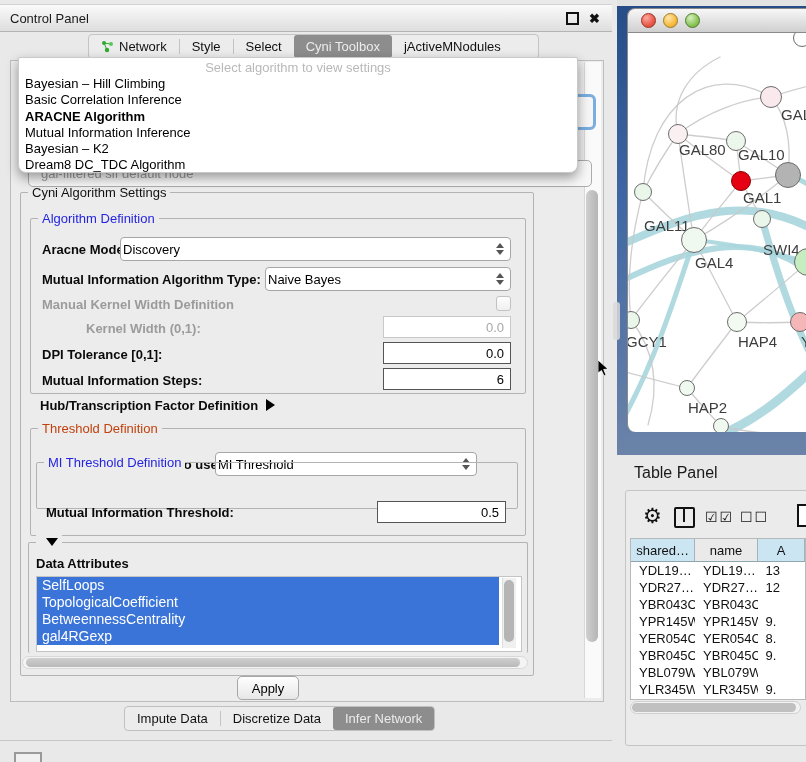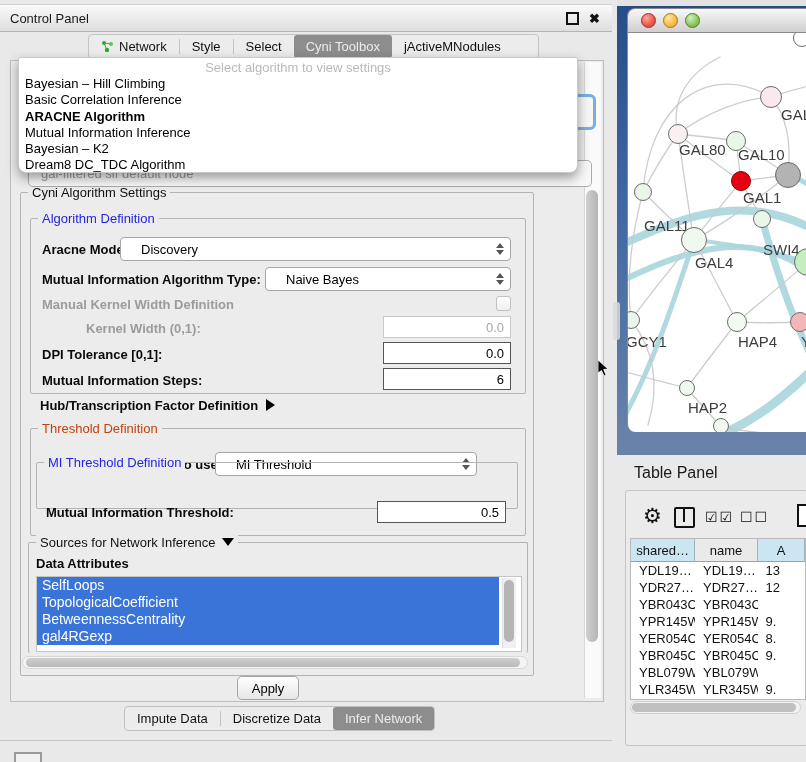--- a/index.html
+++ b/index.html
@@ -31,21 +31,21 @@
   .popup-item.hl{font-weight:bold;}
   
   .gbox{position:absolute;border:1px solid #b3b3b3;border-radius:2px;}
   .gbox>.legend{position:absolute;top:-8px;left:7px;background:#ececec;padding:0 4px;font-size:13px;color:#111;white-space:nowrap;}
   .legend.blue{color:#2424e0;}
   .legend.green{color:#c2410c;}
   .lbl{position:absolute;font-size:13px;font-weight:bold;color:#0a0a0a;white-space:nowrap;}
   .lbl.dis{color:#9b9b9b;}
   .combo{position:absolute;background:#fff;border:1px solid #a6a6a6;border-radius:4px;height:24px;
     display:flex;align-items:center;box-sizing:border-box;}
-  .combo .cv{font-size:13px;color:#000;padding-left:20px;flex:1;}
+  .combo .cv{font-size:13px;color:#000;padding-left:2px;flex:1;}
   .stepper{width:20px;height:100%;display:flex;flex-direction:column;align-items:center;justify-content:center;gap:2px;}
   .stepper i{display:block;width:0;height:0;border-left:4px solid transparent;border-right:4px solid transparent;}
   .stepper .up{border-bottom:5px solid #555;}
   .stepper .dn{border-top:5px solid #555;}
   .field{position:absolute;height:22px;background:#fff;border:1px solid #555;font-size:13px;color:#000;
     text-align:right;padding:0 6px;box-sizing:border-box;font-family:"Liberation Sans",sans-serif;}
   .field.dis{border:1px solid #c9c9c9;color:#a8a8a8;}
   .chk{position:absolute;width:13px;height:13px;border:1px solid #c2c2c2;border-radius:3px;background:linear-gradient(#fdfdfd,#f0f0f0);}
   .tri-right{display:inline-block;width:0;height:0;border-top:6px solid transparent;border-bottom:6px solid transparent;border-left:9px solid #000;margin-left:8px;vertical-align:-1px;}
   .tri-down{display:inline-block;width:0;height:0;border-left:6px solid transparent;border-right:6px solid transparent;border-top:8px solid #000;margin-left:6px;vertical-align:1px;}
@@ -201,21 +201,21 @@
     </span>
 </div>
 <div class="gbox" style="left:36px;top:462px;width:480px;height:45px;">
   <span class="legend blue">MI Threshold Definition</span>
 </div>
 <span class="lbl" style="left:46px;top:505px;">Mutual Information Threshold:</span>
 <input class="field abs" style="left: 377px; top: 501px; width: 129px;" readonly="" value="0.5">
 
 <div class="gbox" style="left:28px;top:542px;width:498px;height:110px;border-bottom:none;">
   <span class="legend" style="font-weight:normal;">
-    <span>Sources for Network Inference</span><span class="tri-down"></span>
+    <span class="tri-down"></span>
   </span>
 </div>
 <span class="lbl" style="left:36px;top:556px;">Data Attributes</span>
 <div class="abs" id="attr-list">
     <div class="attr-item">SelfLoops</div>
     <div class="attr-item">TopologicalCoefficient</div>
     <div class="attr-item">BetweennessCentrality</div>
     <div class="attr-item">gal4RGexp</div>
   </div>
 <div class="abs" id="attr-vscroll"></div>

